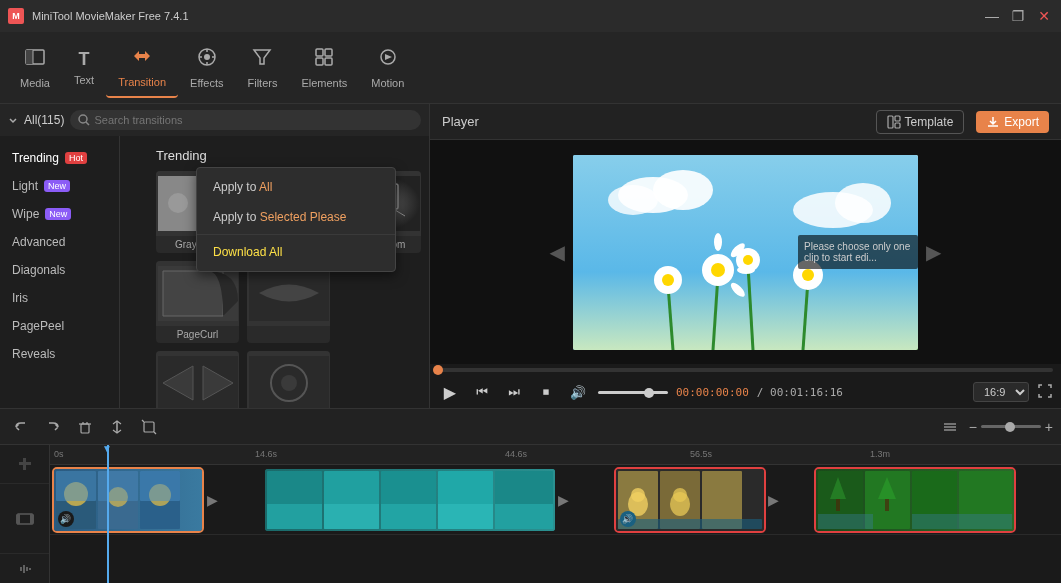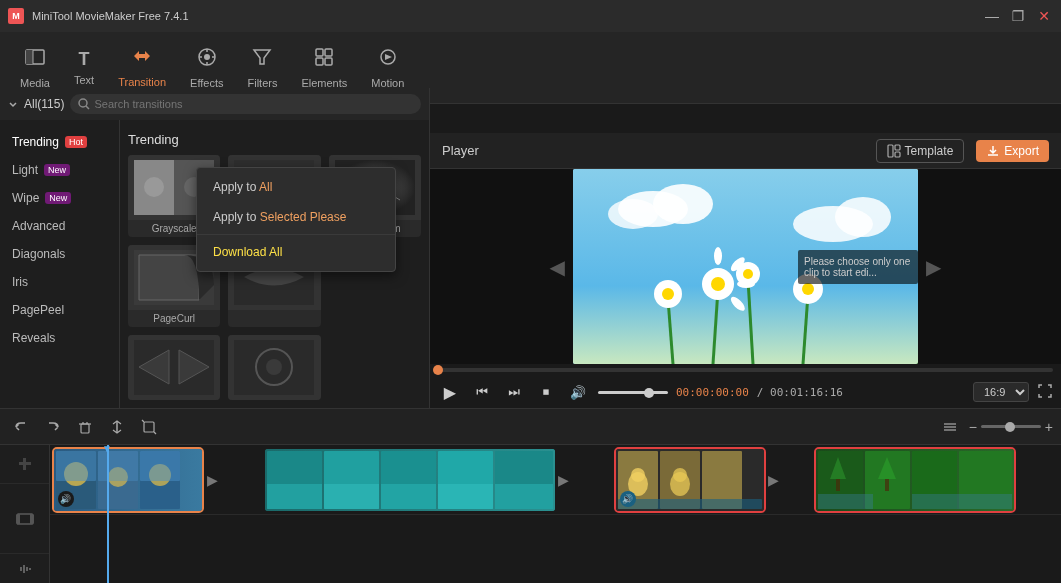--- a/index.html
+++ b/index.html
@@ -13,36 +13,36 @@
     #titlebar .win-btn { width: 18px; height: 18px; display: flex; align-items: center; justify-content: center; color: #aaa; font-size: 14px; cursor: pointer; }
 
     
     #toolbar { height: 72px; background: #252525; display: flex; align-items: center; padding: 0 8px; border-bottom: 1px solid #333; }
     .tool-item { display: flex; flex-direction: column; align-items: center; padding: 8px 12px; cursor: pointer; color: #aaa; gap: 4px; border-radius: 4px; }
     .tool-item.active { color: #e8834a; border-bottom: 2px solid #e8834a; }
     .tool-item .icon { font-size: 20px; }
     .tool-item .label { font-size: 11px; }
 
     
-    #main { display: flex; height: calc(583px - 32px - 72px - 175px); align-items: flex-end; }
+    #main { display: flex; height: calc(583px - 32px - 72px - 175px); }
 
     
     #left-panel { width: 430px; background: #1e1e1e; border-right: 1px solid #333; display: flex; flex-direction: column; }
     #left-panel .panel-header { padding: 6px 8px; display: flex; align-items: center; gap: 6px; background: #252525; }
     #left-panel .panel-header .all-label { font-size: 12px; color: #ccc; }
     #left-panel .search-bar { display: flex; align-items: center; background: #333; border-radius: 12px; padding: 4px 8px; flex: 1; gap: 4px; }
     #left-panel .search-bar input { background: transparent; border: none; color: #ccc; outline: none; font-size: 11px; width: 120px; }
     #left-panel .download-btn { display: flex; align-items: center; gap: 4px; color: #aaa; font-size: 11px; cursor: pointer; padding: 4px 8px; }
     
     .categories { width: 120px; background: #1e1e1e; padding: 8px 0; border-right: 1px solid #333; }
     .cat-item { padding: 7px 12px; cursor: pointer; font-size: 12px; color: #bbb; display: flex; align-items: center; gap: 6px; }
     .cat-item.active { color: #fff; }
     .cat-item .badge { font-size: 9px; padding: 1px 4px; border-radius: 3px; color: white; }
     .badge-hot { background: #e04040; }
-    .badge-new { background: #701a75; }
+    .badge-new { background: #8b5cf6; }
 
     .content-area { flex: 1; overflow-y: auto; padding: 8px; }
     .section-title { font-size: 13px; color: #ddd; padding: 4px 0 8px 0; }
     .grid { display: grid; grid-template-columns: repeat(3, 1fr); gap: 8px; }
     .thumb { background: #2a2a2a; border-radius: 4px; cursor: pointer; overflow: hidden; }
     .thumb .img-area { height: 65px; background: #333; display: flex; align-items: center; justify-content: center; position: relative; overflow: hidden; }
     .thumb .name { font-size: 10px; color: #aaa; padding: 3px 4px; text-align: center; }
     
     
     #context-menu { position: absolute; left: 196px; top: 167px; background: #2d2d2d; border: 1px solid #444; border-radius: 4px; z-index: 100; width: 200px; padding: 4px 0; box-shadow: 0 4px 12px rgba(0,0,0,0.5); }
@@ -107,21 +107,21 @@
     .clip-icon { position: absolute; bottom: 4px; left: 4px; width: 16px; height: 16px; border-radius: 50%; display: flex; align-items: center; justify-content: center; font-size: 9px; }
     .clip-icon.vol { background: #1a1a1a; color: #aaa; }
 
     
     .th-fade { background: linear-gradient(90deg, #222 0%, #555 50%, #222 100%); }
     .th-grayscale { background: linear-gradient(90deg, #666 0%, #999 50%, #444 100%); }
     .th-crosszoom { background: radial-gradient(circle, #555 30%, #222 100%); }
     .th-pagecurl { background: linear-gradient(135deg, #444 0%, #222 100%); }
     .th-generic { background: #2e2e2e; }
 
-    .left-panel-inner { display: flex; flex: 1; overflow: hidden; }
+    .left-panel-inner { display: flex; flex: 1; overflow: hidden; gap: 28px; }
 
     #tl-tracks-wrapper { position: relative; height: calc(175px - 36px - 20px - 8px); overflow: hidden; }
   </style>
 </head>
 <body>
 
 <div id="titlebar">
   <div class="app-icon">
       <span>M</span>
     </div>
@@ -512,20 +512,27 @@
       </div>
       <div class="tl-track-label" style="flex:none;height:30px;">
         <svg width="16" height="16" viewBox="0 0 16 16">
             <path d="M4 6 L4 10 M7 4 L7 12 M10 6 L10 10 M13 7 L13 9" stroke="#777" stroke-width="1.5" fill="none"></path>
           </svg>
       </div>
     </div>
 
     <div id="tl-right">
 
+      <div id="tl-ruler">
+        <span class="ruler-mark" style="left:4px;">0s</span>
+        <span class="ruler-mark" style="left:205px;">14.6s</span>
+        <span class="ruler-mark" style="left:455px;">44.6s</span>
+        <span class="ruler-mark" style="left:640px;">56.5s</span>
+        <span class="ruler-mark" style="left:820px;">1.3m</span>
+      </div>
 
       <div class="tl-playhead"></div>
 
       <div id="tl-tracks-wrapper">
         <div class="tl-track" style="height:70px;">
 
           <div class="video-clip clip1 selected2" style="left:4px;width:148px;">
             <svg width="148" height="62" viewBox="0 0 148 62" style="position:absolute;top:0;left:0;">
               <defs>
                   <linearGradient id="c1g" x1="0" y1="0" x2="1" y2="0">

